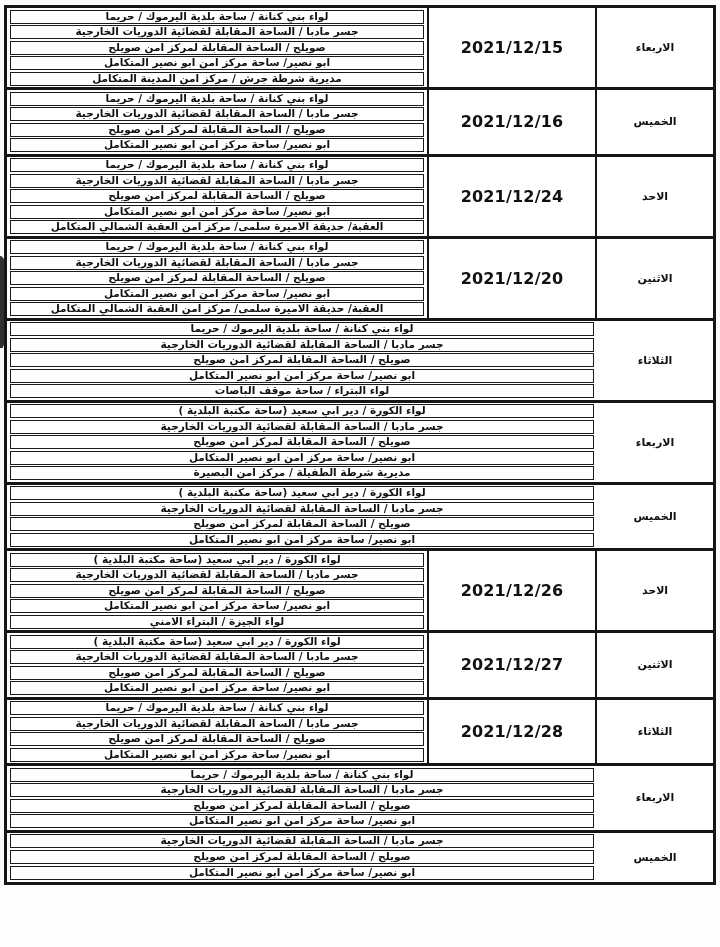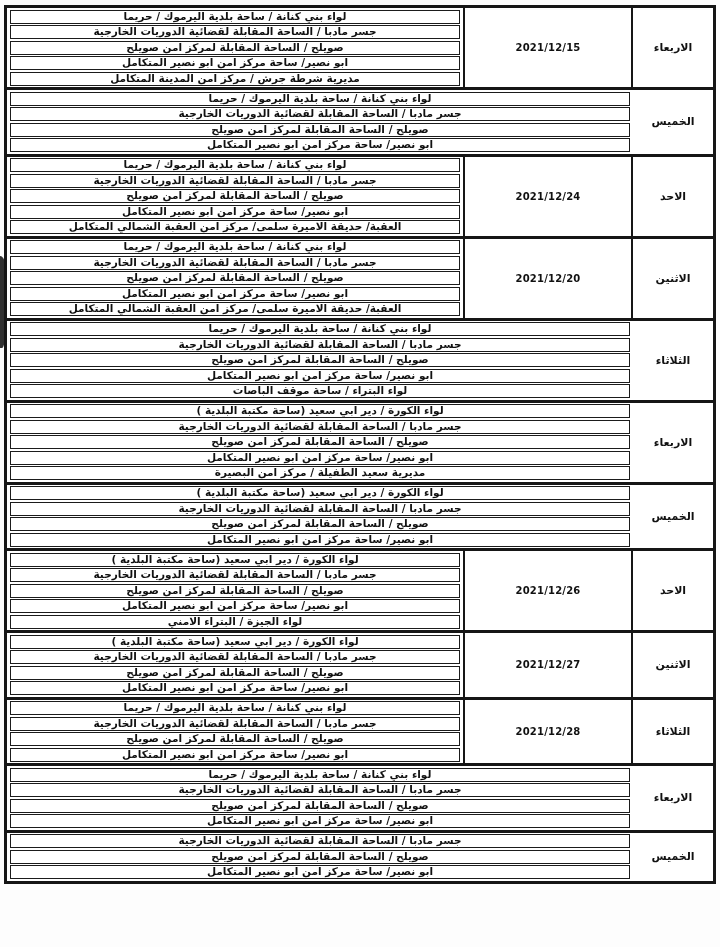--- a/index.html
+++ b/index.html
@@ -19,28 +19,28 @@
   .block{
     display:flex;align-items:stretch;
     border-bottom:3px solid #161616;
     background:#fff;
   }
   .block:last-child{border-bottom:none;}
   .day-cell{
     flex:0 0 80px;
     display:flex;align-items:center;justify-content:center;
     font-weight:bold;font-size:11px;
-    padding:0;text-align:center;
+    padding:18px;text-align:center;
   }
   .date-cell{
     flex:0 0 166px;
     border-left:2.5px solid #161616;
     border-right:2.5px solid #161616;
     display:flex;align-items:center;justify-content:center;
-    font-weight:bold;font-size:10px;
+    font-weight:bold;font-size:16px;
     letter-spacing:0.2px;
   }
   .date-cell span{direction:ltr;unicode-bidi:isolate;}
   .locations-cell{
     flex:1;
     display:flex;flex-direction:column;
     gap:1.5px;padding:1.5px 3px;
     box-sizing:border-box;
   }
   .loc-item{
@@ -80,20 +80,23 @@
           <div class="loc-item">صويلح / الساحة المقابلة لمركز امن صويلح</div>
           <div class="loc-item">ابو نصير/ ساحة مركز امن ابو نصير المتكامل</div>
           <div class="loc-item">مديرية شرطة جرش / مركز امن المدينة المتكامل</div>
         </div>
   </div>
 
   <div class="block">
     <div class="day-cell">
       <span>الخميس</span>
     </div>
+    <div class="date-cell">
+      <span>2021/12/16</span>
+    </div>
     <div class="locations-cell">
           <div class="loc-item">لواء بني كنانة / ساحة بلدية اليرموك / حريما</div>
           <div class="loc-item">جسر مادبا / الساحة المقابلة لقضائية الدوريات الخارجية</div>
           <div class="loc-item">صويلح / الساحة المقابلة لمركز امن صويلح</div>
           <div class="loc-item">ابو نصير/ ساحة مركز امن ابو نصير المتكامل</div>
         </div>
   </div>
 
   <div class="block">
     <div class="day-cell">
@@ -142,21 +145,21 @@
 
   <div class="block">
     <div class="day-cell">
       <span>الاربعاء</span>
     </div>
     <div class="locations-cell">
           <div class="loc-item">لواء الكورة / دير ابي سعيد (ساحة مكتبة البلدية )</div>
           <div class="loc-item">جسر مادبا / الساحة المقابلة لقضائية الدوريات الخارجية</div>
           <div class="loc-item">صويلح / الساحة المقابلة لمركز امن صويلح</div>
           <div class="loc-item">ابو نصير/ ساحة مركز امن ابو نصير المتكامل</div>
-          <div class="loc-item">مديرية سعيد الطفيلة / مركز امن البصيرة</div>
+          <div class="loc-item">مديرية شرطة الطفيلة / مركز امن البصيرة</div>
         </div>
   </div>
 
   <div class="block">
     <div class="day-cell">
       <span>الخميس</span>
     </div>
     <div class="locations-cell">
           <div class="loc-item">لواء الكورة / دير ابي سعيد (ساحة مكتبة البلدية )</div>
           <div class="loc-item">جسر مادبا / الساحة المقابلة لقضائية الدوريات الخارجية</div>

